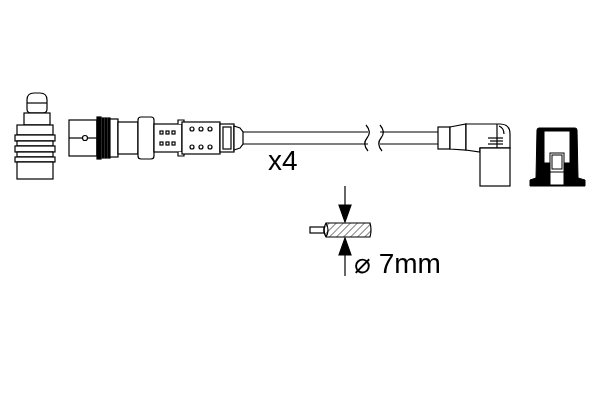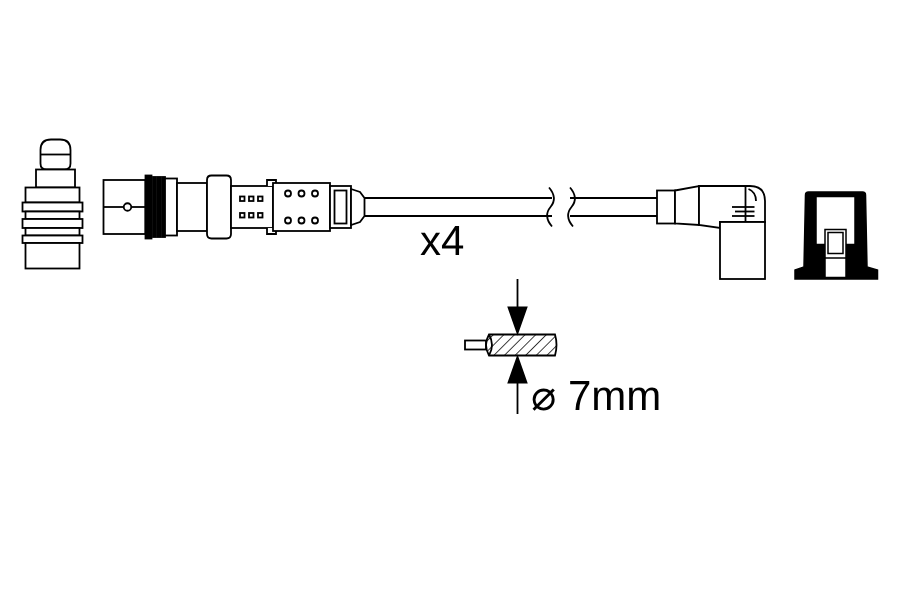--- a/index.html
+++ b/index.html
@@ -1,19 +1,19 @@
 <!DOCTYPE html>
 <html><head>
   <meta charset="utf-8">
   <style>
     html, body { margin: 0; padding: 0; background: #ffffff; }
     body { width: 600px; height: 400px; position: relative; overflow: hidden; font-family: "Liberation Sans", sans-serif; }
     svg { position: absolute; left: 0; top: 0; }
     .txt { position: absolute; color: #000; font-family: "Liberation Sans", sans-serif; line-height: 1; white-space: nowrap; }
-    #qty { left: 268px; top: 147px; font-size: 28px; margin-left: 12px; }
+    #qty { left: 268px; top: 147px; font-size: 28px; }
     #dia { left: 354px; top: 250px; font-size: 28px; }
   </style>
 </head>
 <body>
 
 <svg width="600" height="400" viewBox="0 0 600 400" xmlns="http://www.w3.org/2000/svg">
   <defs>
     <pattern id="hatch" patternUnits="userSpaceOnUse" width="5" height="5" patternTransform="rotate(45)">
       <line x1="0" y1="0" x2="0" y2="5" stroke="#000" stroke-width="1"></line>
     </pattern>

